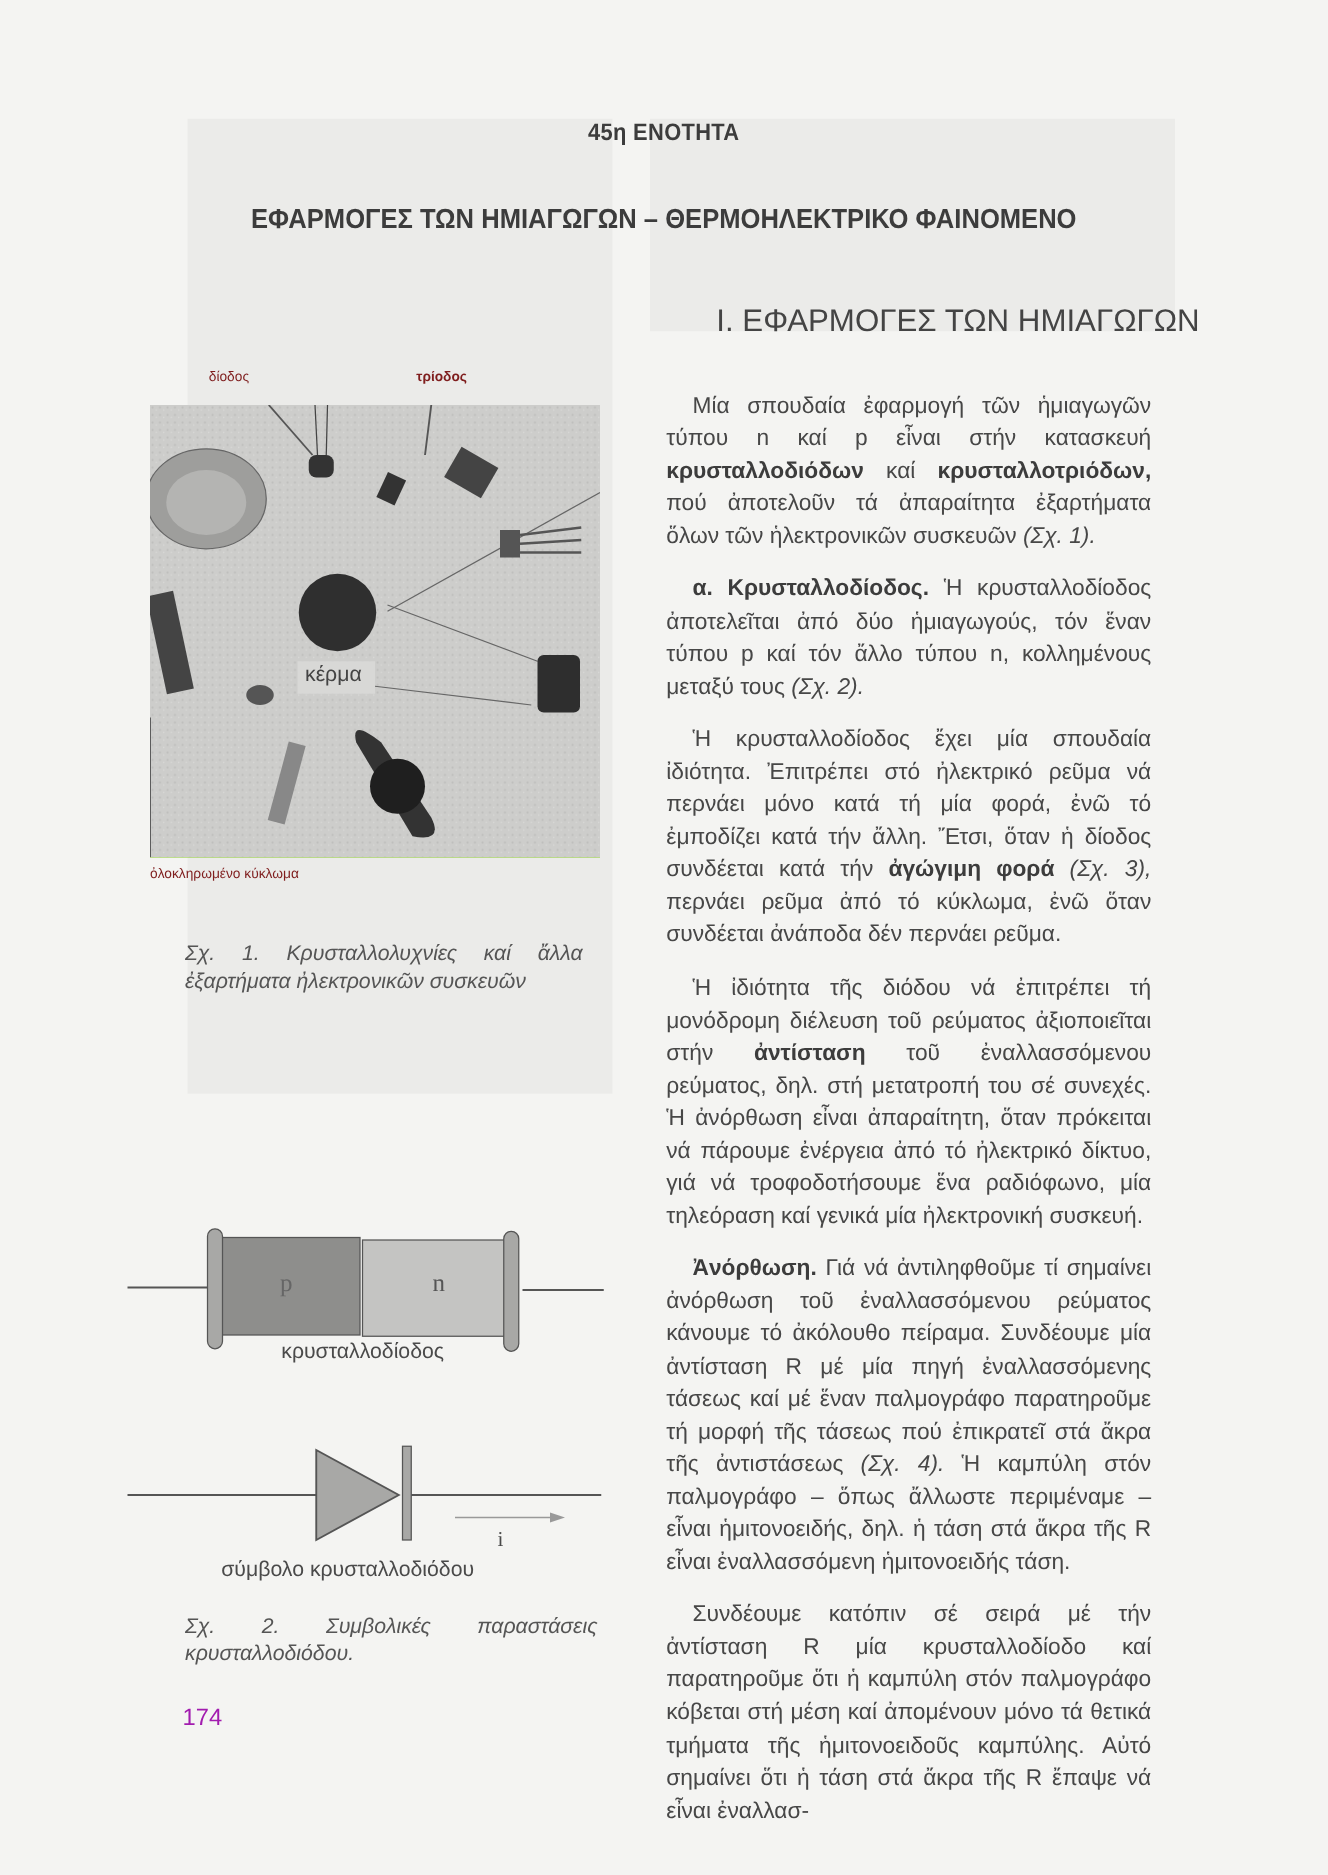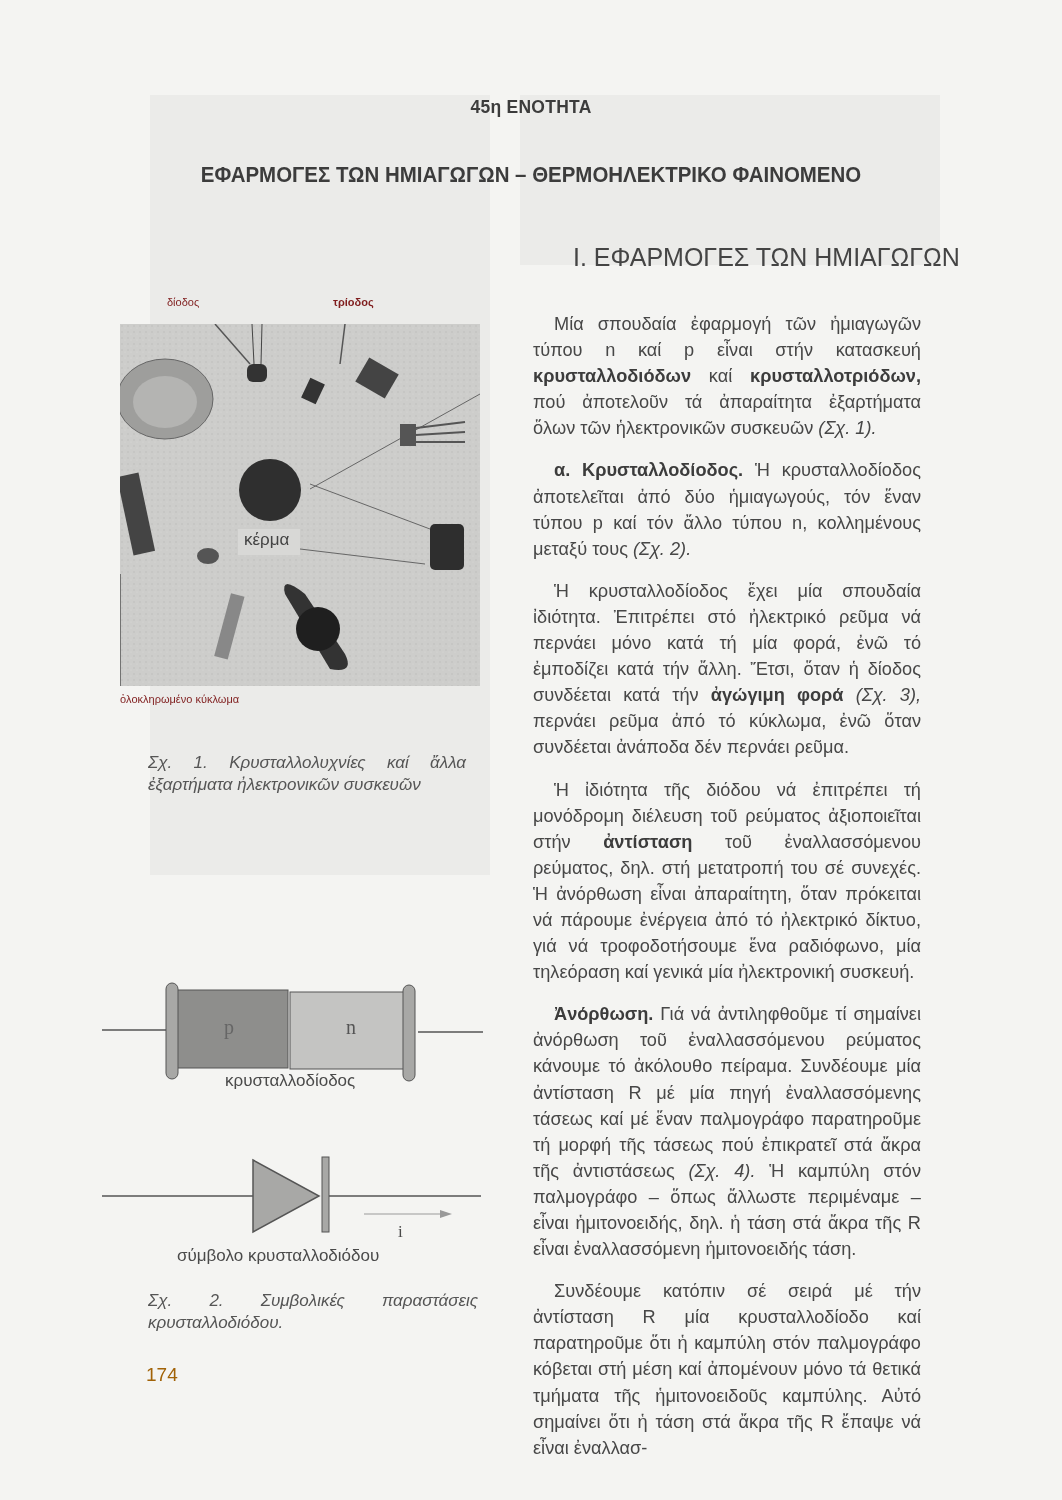--- a/index.html
+++ b/index.html
@@ -34,21 +34,21 @@
   .photo {
     position: absolute; left: 120px; top: 324px; width: 360px; height: 362px;
     background: #84cc16; overflow: hidden;
   }
   .photo-label { position: absolute; font-size: 11px; color: #7f1d1d; }
   .caption {
     position: absolute; font-style: italic; font-size: 17px; line-height: 22px;
     color: #555; text-align: justify;
   }
   .diagram-label { position: absolute; font-size: 17px; color: #4a4a4a; }
-  .page-number { position: absolute; left: 146px; top: 1364px; font-size: 19px; color: #a16207; }
+  .page-number { position: absolute; left: 146px; top: 1364px; font-size: 19px; color: #a21caf; }
 </style>
 </head>
 <body>
 
 <div class="bleed" style="left:150px;top:95px;width:340px;height:780px;"></div>
 <div class="bleed" style="left:520px;top:95px;width:420px;height:170px;"></div>
 
 <div class="section-heading">45η ΕΝΟΤΗΤΑ</div>
 <div class="page-title">ΕΦΑΡΜΟΓΕΣ ΤΩΝ ΗΜΙΑΓΩΓΩΝ – ΘΕΡΜΟΗΛΕΚΤΡΙΚΟ ΦΑΙΝΟΜΕΝΟ</div>
 

